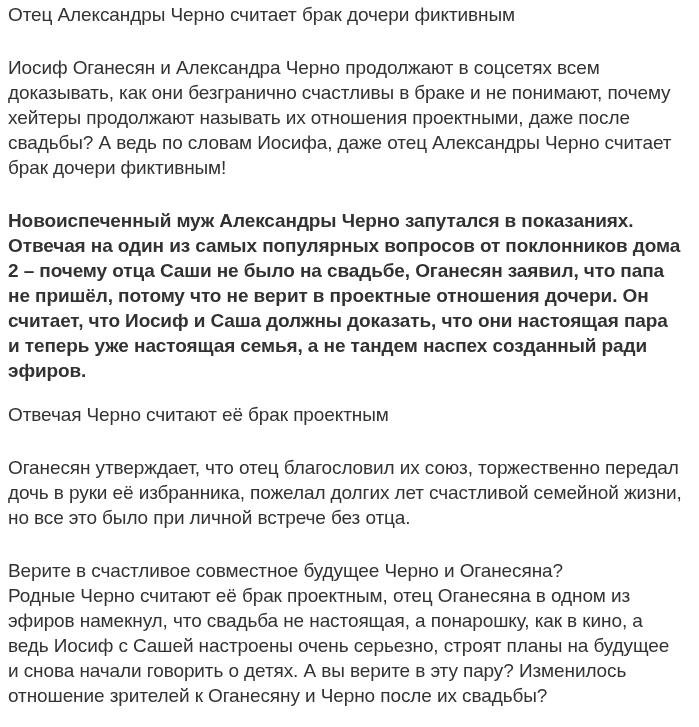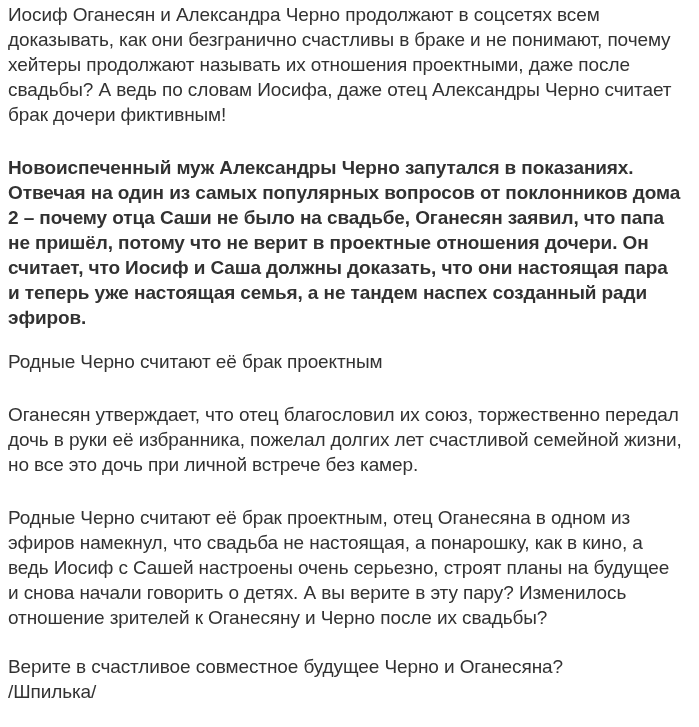--- a/index.html
+++ b/index.html
@@ -30,27 +30,28 @@
     font-weight: 400;
   }
   .mb19 { margin-bottom: 19px !important; font-weight: bold; }
   .mb24 { margin-bottom: 24px !important; }
   .mb0  { margin-bottom: 0 !important; }
 </style>
 </head>
 <body>
 
 <div class="article">
+  <p class="title">Отец Александры Черно считает брак дочери фиктивным</p>
 
   <p class="para">Иосиф Оганесян и Александра Черно продолжают в соцсетях всем доказывать, как они безгранично счастливы в браке и не понимают, почему хейтеры продолжают называть их отношения проектными, даже после свадьбы? А ведь по словам Иосифа, даже отец Александры Черно считает брак дочери фиктивным!</p>
 
   <p class="para mb19">Новоиспеченный муж Александры Черно запутался в показаниях. Отвечая на один из самых популярных вопросов от поклонников дома 2 – почему отца Саши не было на свадьбе, Оганесян заявил, что папа не пришёл, потому что не верит в проектные отношения дочери. Он считает, что Иосиф и Саша должны доказать, что они настоящая пара и теперь уже настоящая семья, а не тандем наспех созданный ради эфиров.</p>
 
-  <p class="para">Родные Черно считают её брак проектным</p>
+  <p class="para">Отвечая Черно считают её брак проектным</p>
 
-  <p class="para">Оганесян утверждает, что отец благословил их союз, торжественно передал дочь в руки её избранника, пожелал долгих лет счастливой семейной жизни, но все это дочь при личной встрече без камер.</p>
+  <p class="para">Оганесян утверждает, что отец благословил их союз, торжественно передал дочь в руки её избранника, пожелал долгих лет счастливой семейной жизни, но все это было при личной встрече без отца.</p>
+
+  <p class="para mb0">Верите в счастливое совместное будущее Черно и Оганесяна?</p>
 
   <p class="para mb24">Родные Черно считают её брак проектным, отец Оганесяна в одном из эфиров намекнул, что свадьба не настоящая, а понарошку, как в кино, а ведь Иосиф с Сашей настроены очень серьезно, строят планы на будущее и снова начали говорить о детях. А вы верите в эту пару? Изменилось отношение зрителей к Оганесяну и Черно после их свадьбы?</p>
-
-  <p class="para mb0">Верите в счастливое совместное будущее Черно и Оганесяна?</p>
 
   <p class="para mb0">/Шпилька/</p>
 </div>
 
 </body></html>

